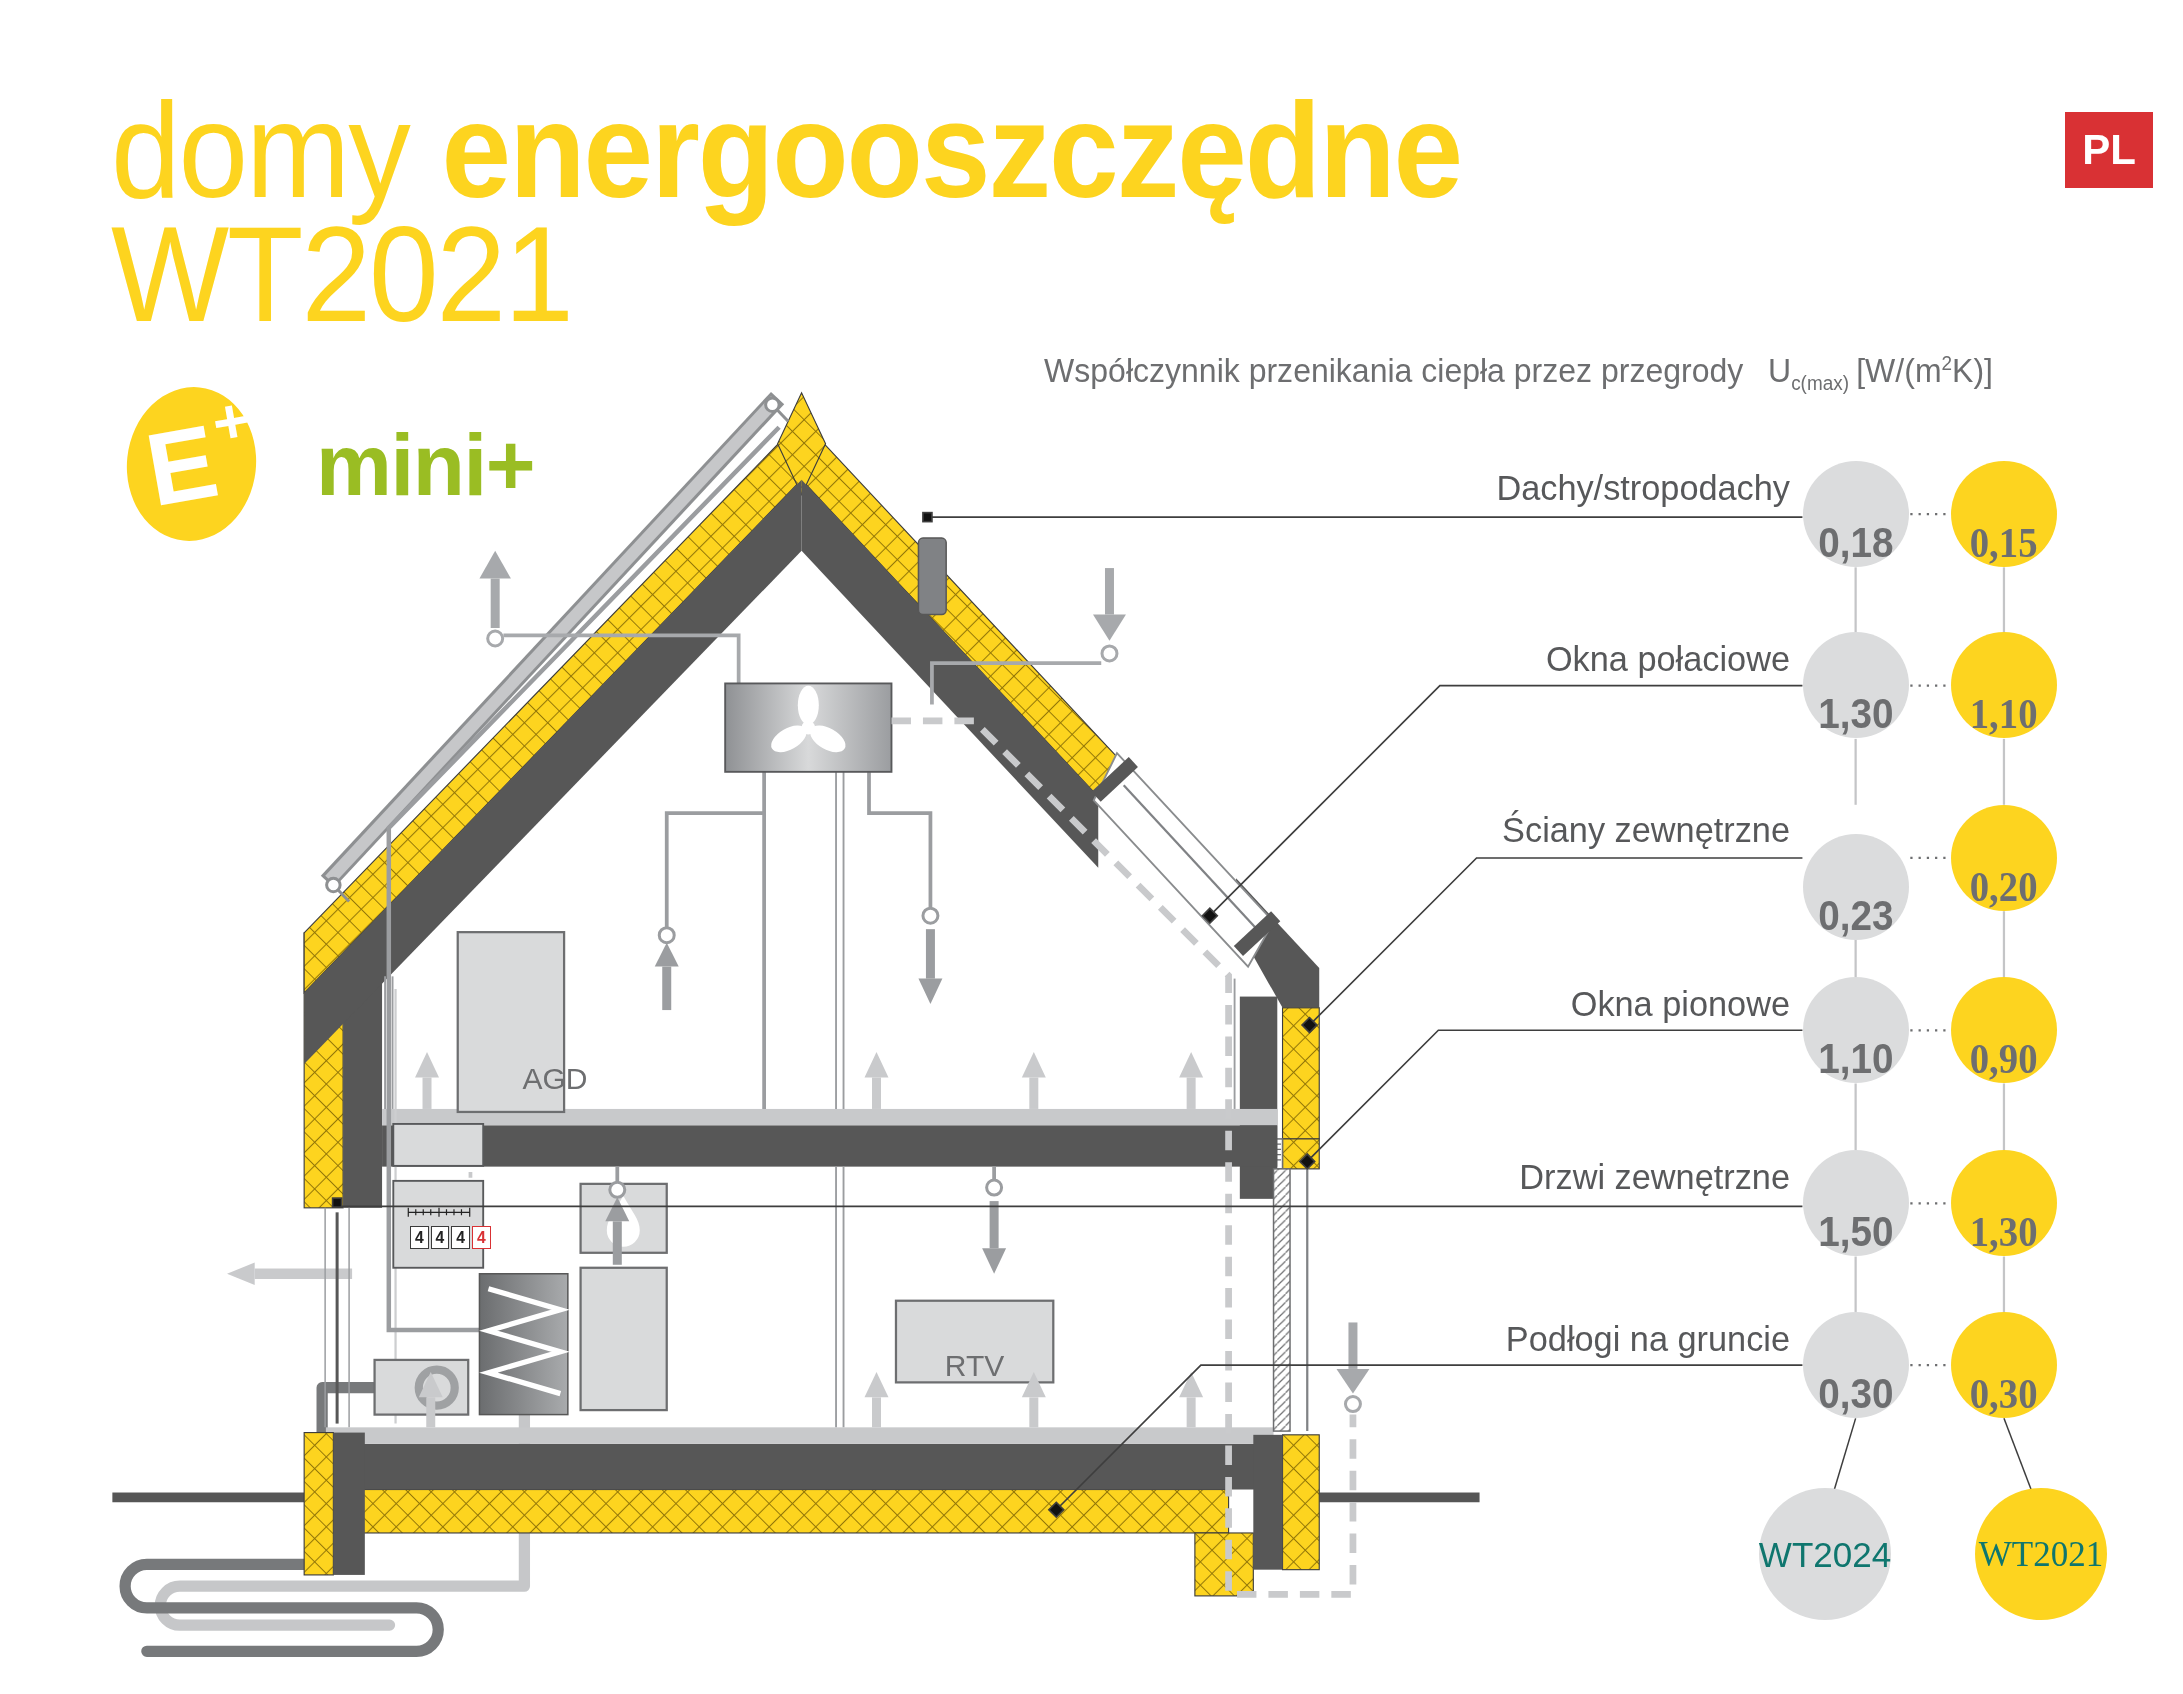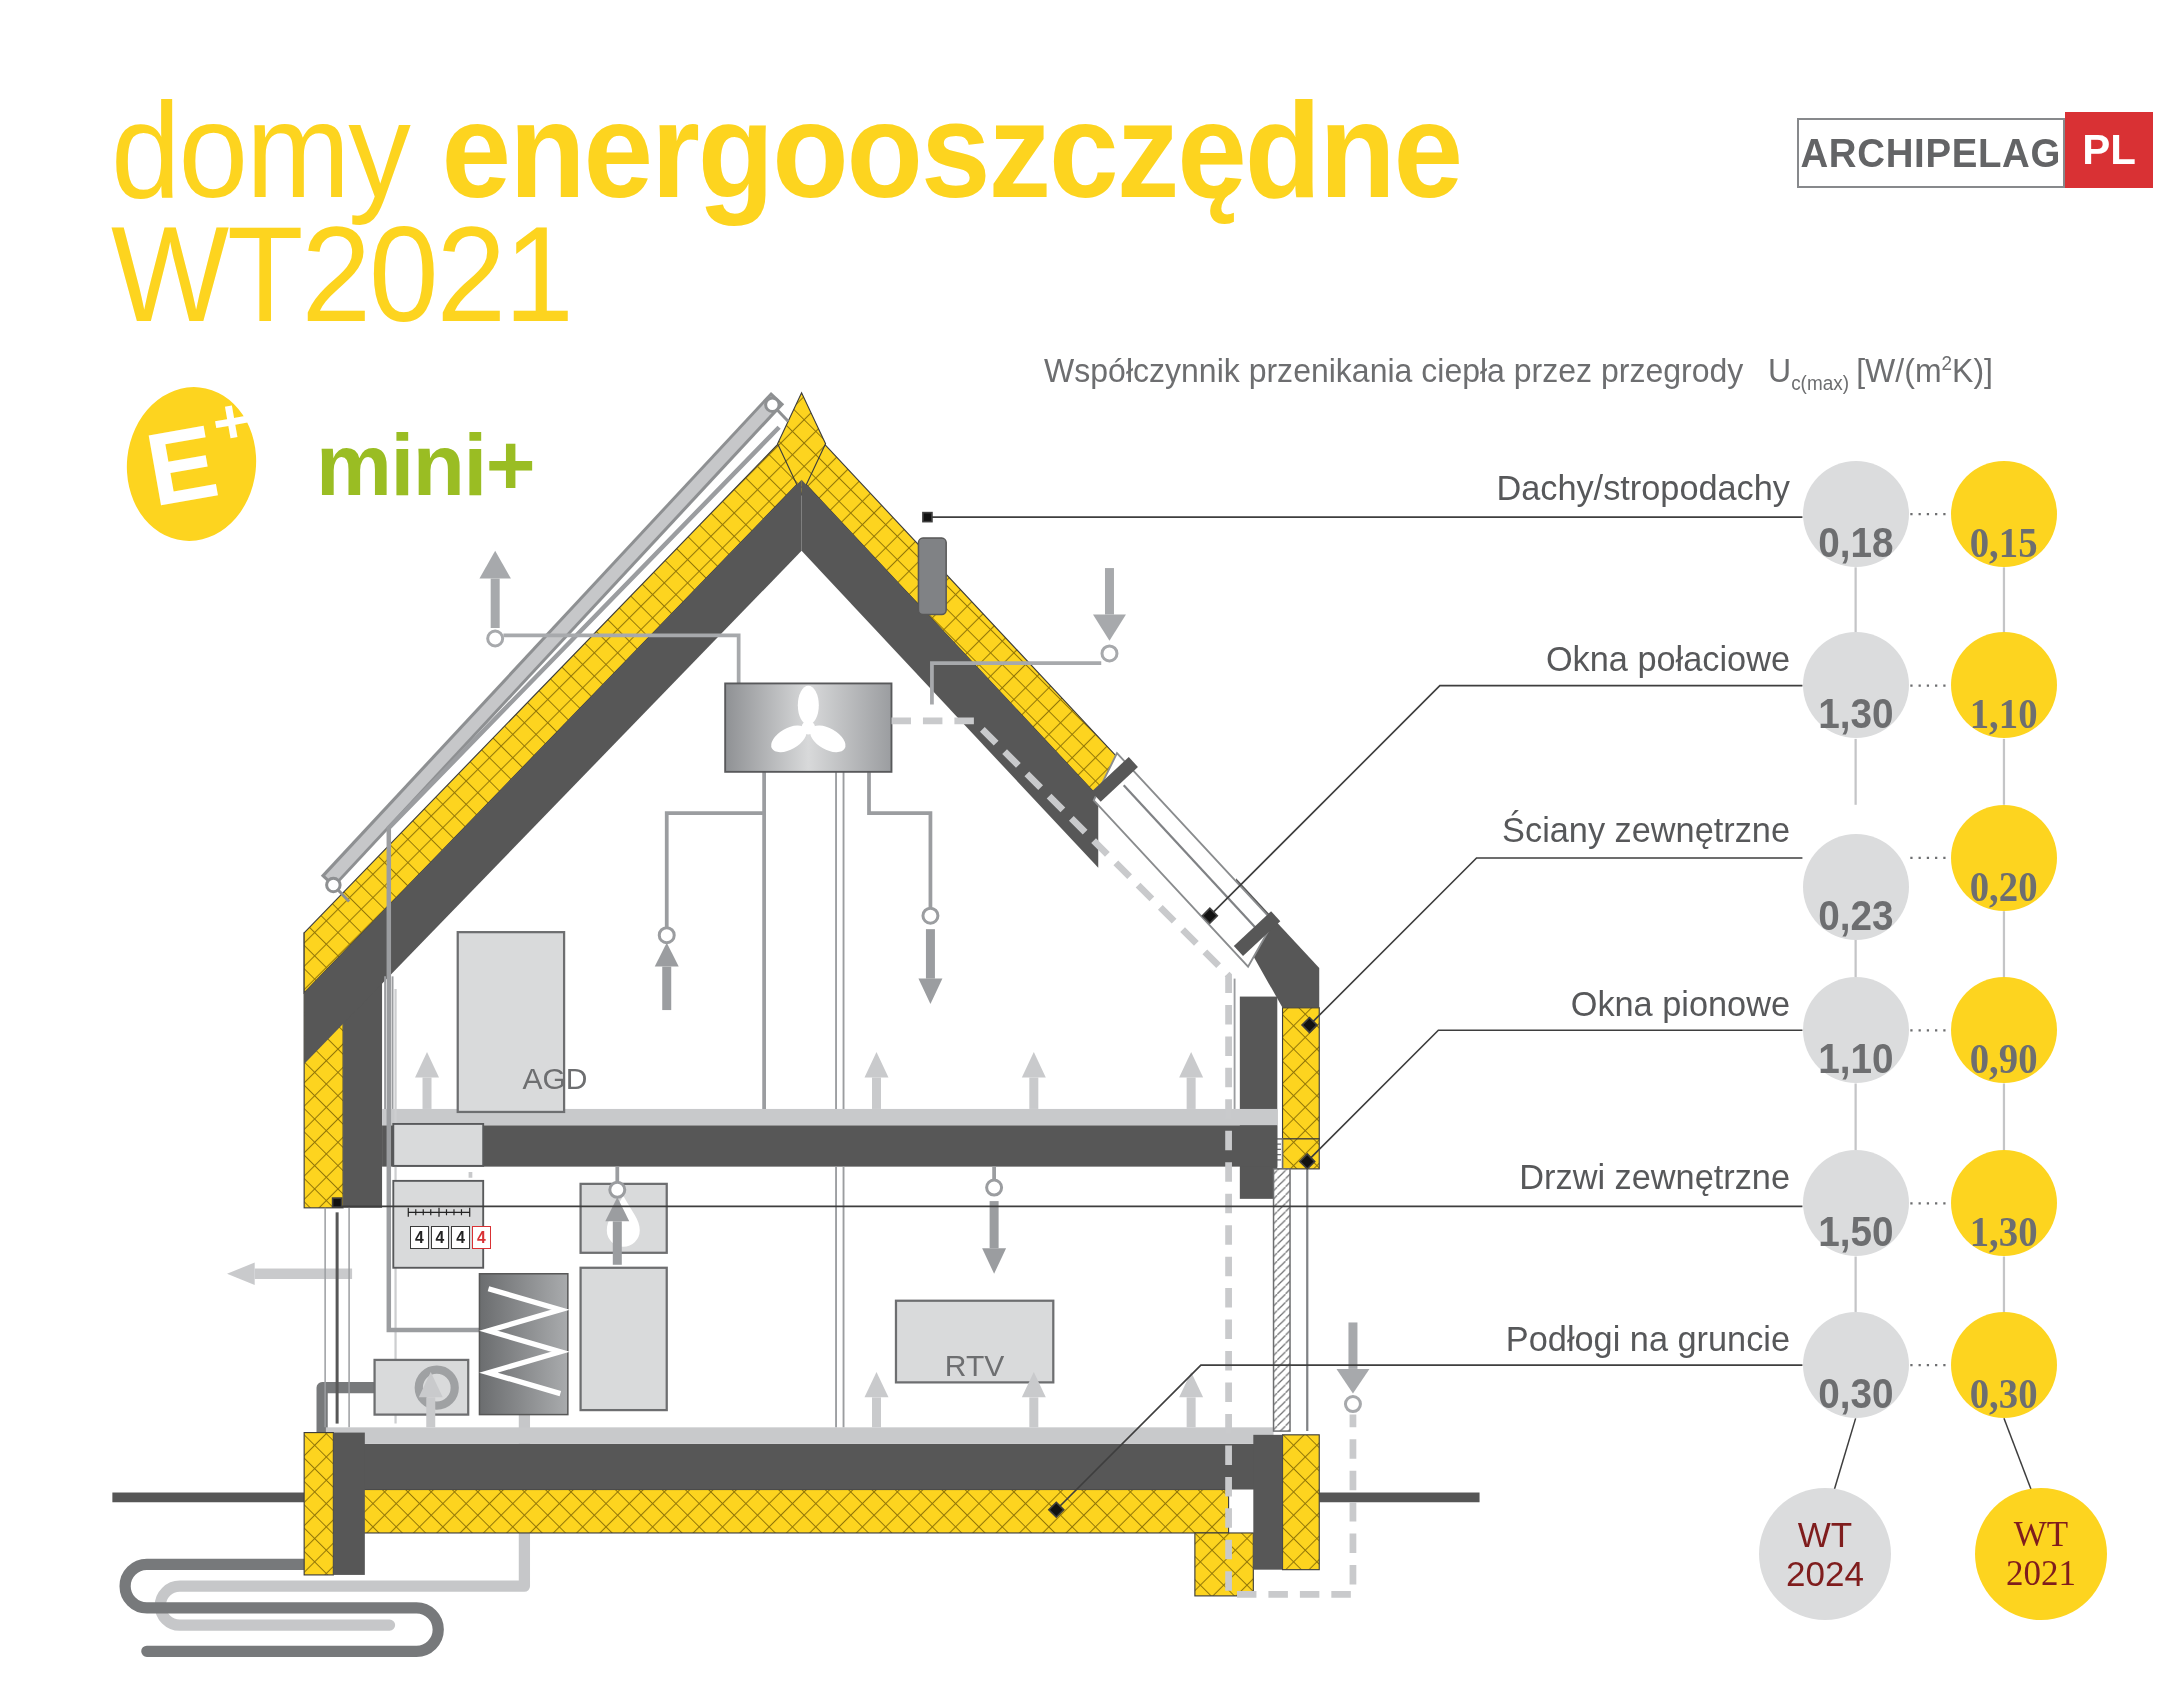--- a/index.html
+++ b/index.html
@@ -25,21 +25,21 @@
   .hdr .u{margin-left:25.5px;}
   .hdr sub{font-size:19.5px;}
   .hdr .unit{margin-left:7.5px;}
   .hdr sup{font-size:19.5px;}
   
   .rlabel{width:599px;color:#57585A;font-size:35px;text-align:right;white-space:nowrap;transform:scaleX(.98);transform-origin:right bottom;}
   .circ{width:106px;height:106px;border-radius:50%;display:flex;align-items:flex-end;justify-content:center;font-size:43px;font-weight:700;color:#6D6E70;}
   .circ span{transform:scaleX(.9);}
   .c-gray{background:#DBDCDD;}
   .c-yel{background:#FDD41F;font-family:Liberation Serif, serif;}
-  .wt{width:132px;height:132px;border-radius:50%;display:flex;flex-direction:column;align-items:center;justify-content:center;color:#7f1d1d;font-size:35px;line-height:39px;font-weight:400;}
+  .wt{width:132px;height:132px;border-radius:50%;display:flex;flex-direction:row;align-items:center;justify-content:center;color:#0f766e;font-size:35px;line-height:39px;font-weight:400;}
   
   .boxlabel{color:#6D6E70;font-size:30px;text-align:center;}
   .digits{left:410px;top:1226px;display:flex;gap:2.2px;}
   .digits span{width:16.5px;height:21px;border:1.5px solid #3B3B3B;color:#232323;font-size:15.7px;font-weight:700;display:flex;align-items:center;justify-content:center;background:#fff;}
   .digits span.red{border-color:#D93134;color:#D93134;}
 </style>
 </head>
 <body>
 
 <div id="canvas">
@@ -317,23 +317,20 @@
       <line x1="2675" y1="1893" x2="2712" y2="1990"></line>
     </g>
   </g>
 </svg>
 
 <div class="abs title">
   <div><span class="light">domy</span><span class="light">&nbsp;</span><span class="bold">energooszczędne</span></div>
   <div class="light">WT2021</div>
 </div>
 
-<div class="abs arch-box">
-  <span class="arch-name">ARCHIPELAG</span>
-</div>
 <div class="abs arch-pl">
   <span>PL</span>
 </div>
 
 <div class="abs eplus">
   <span class="e">E</span>
   <span class="p">+</span>
 </div>
 <div class="abs mini">mini+</div>
 

